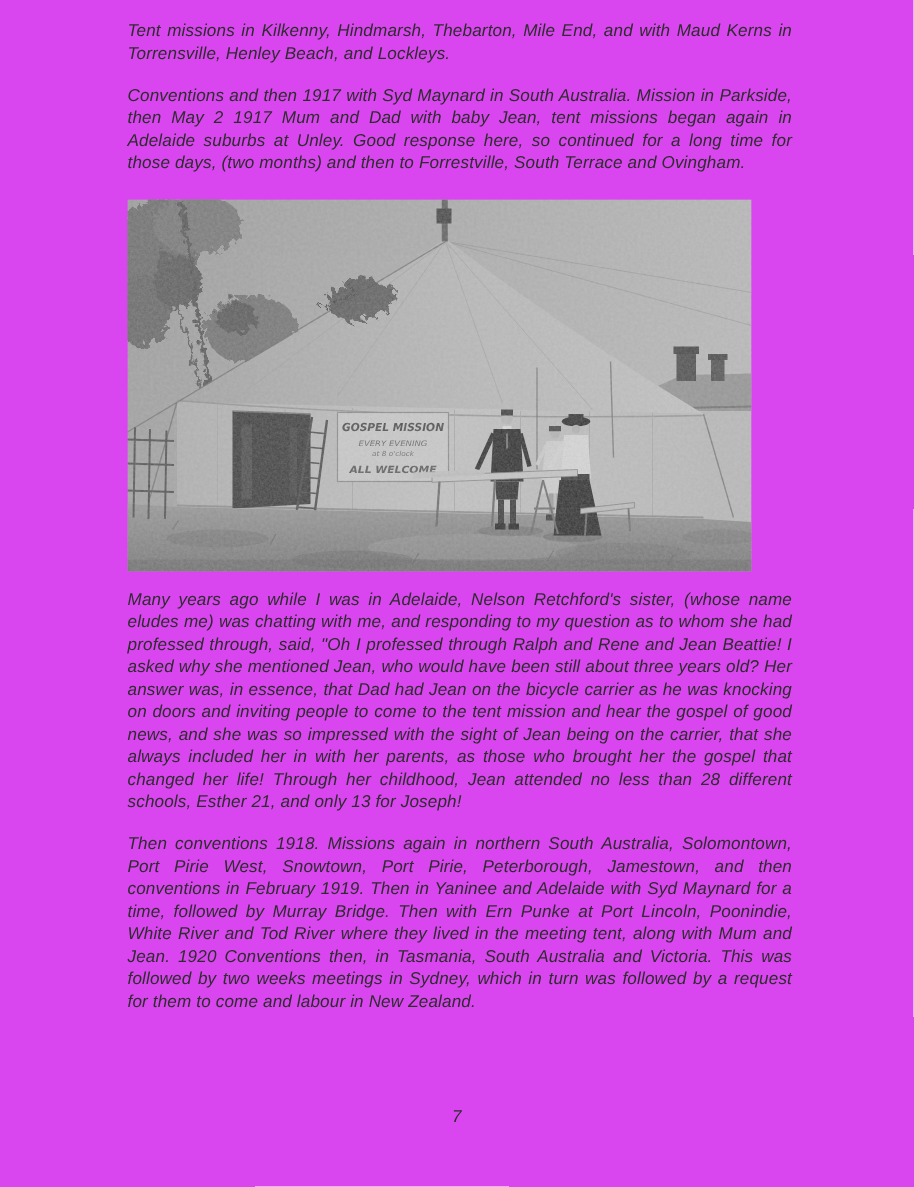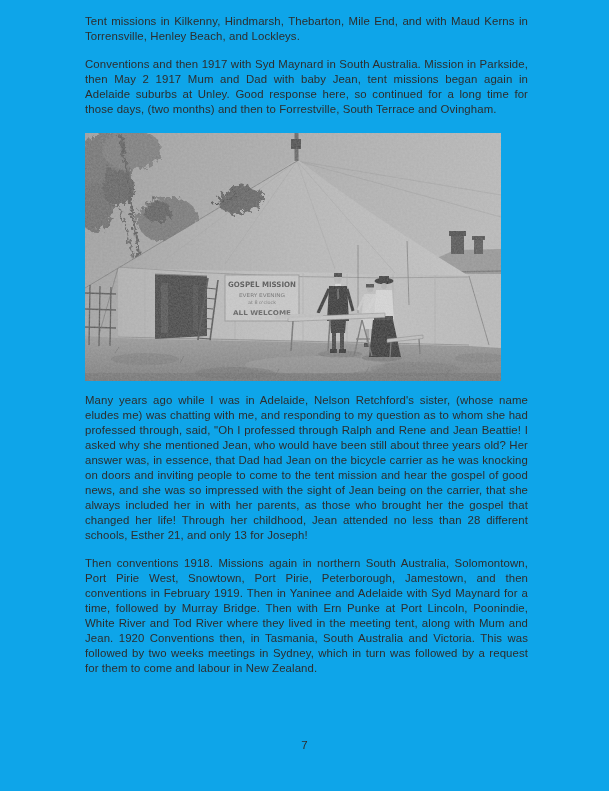--- a/index.html
+++ b/index.html
@@ -1,22 +1,23 @@
 <!DOCTYPE html>
 <html><head>
 <meta charset="utf-8">
 <style>
   html,body{margin:0;padding:0;background:#ffffff;}
   .page{
     position:relative;
     width:609px;height:791px;
-    background:#0ea5e9;
+    background:#d946ef;
     font-family:"Liberation Sans","DejaVu Sans",sans-serif;
     color:#2d2d2d;
     overflow:hidden;
+    font-style:italic;
   }
   .content{
     position:absolute;
     left:85px;top:14px;
     width:443px;
   }
   .para{
     margin:0 0 13px 0;
     font-size:11.4px;
     line-height:15px;

